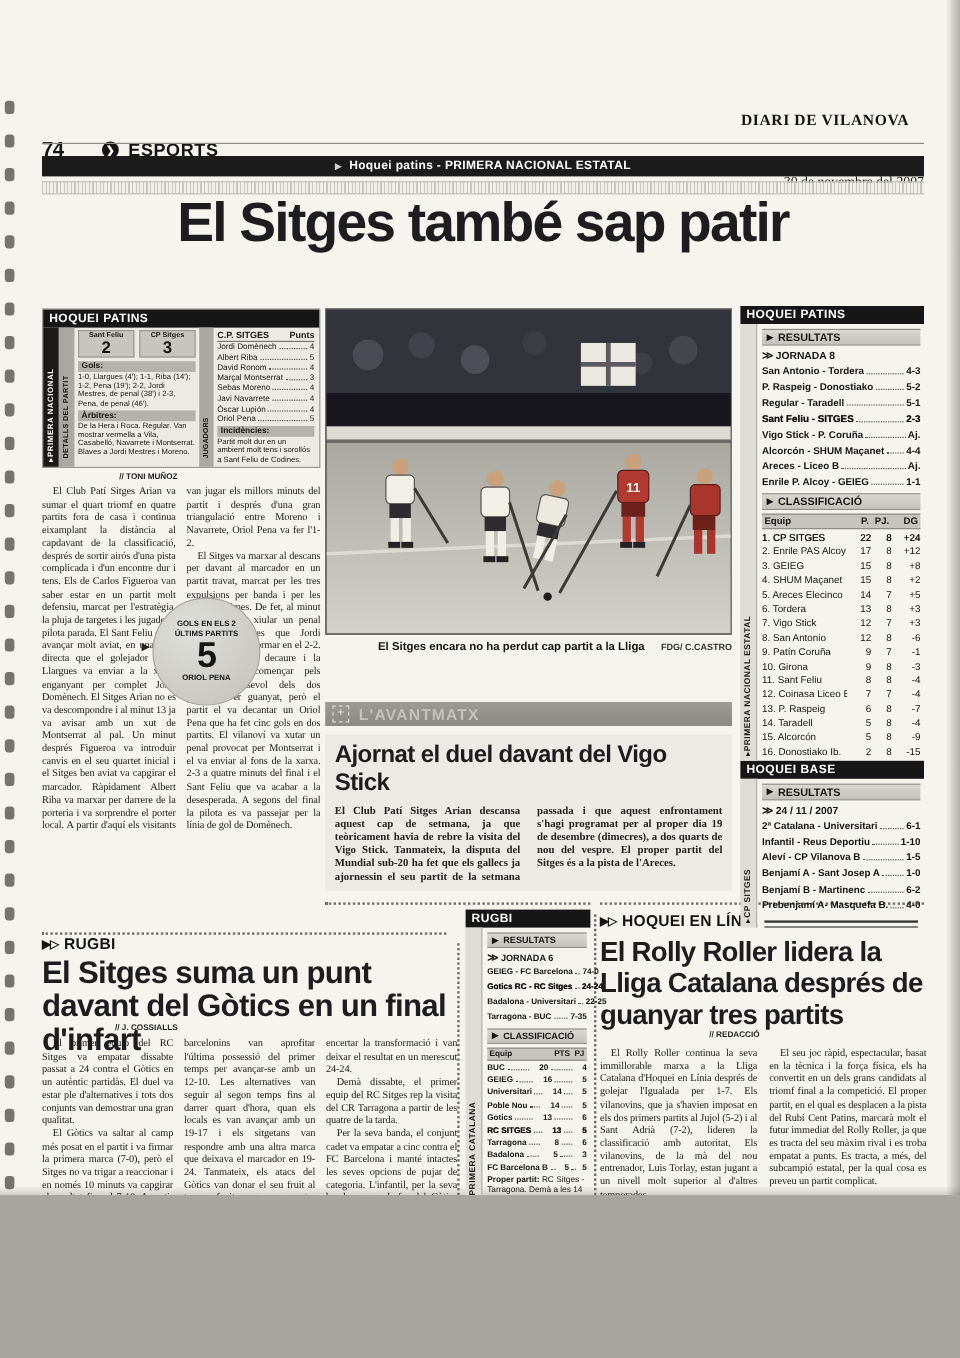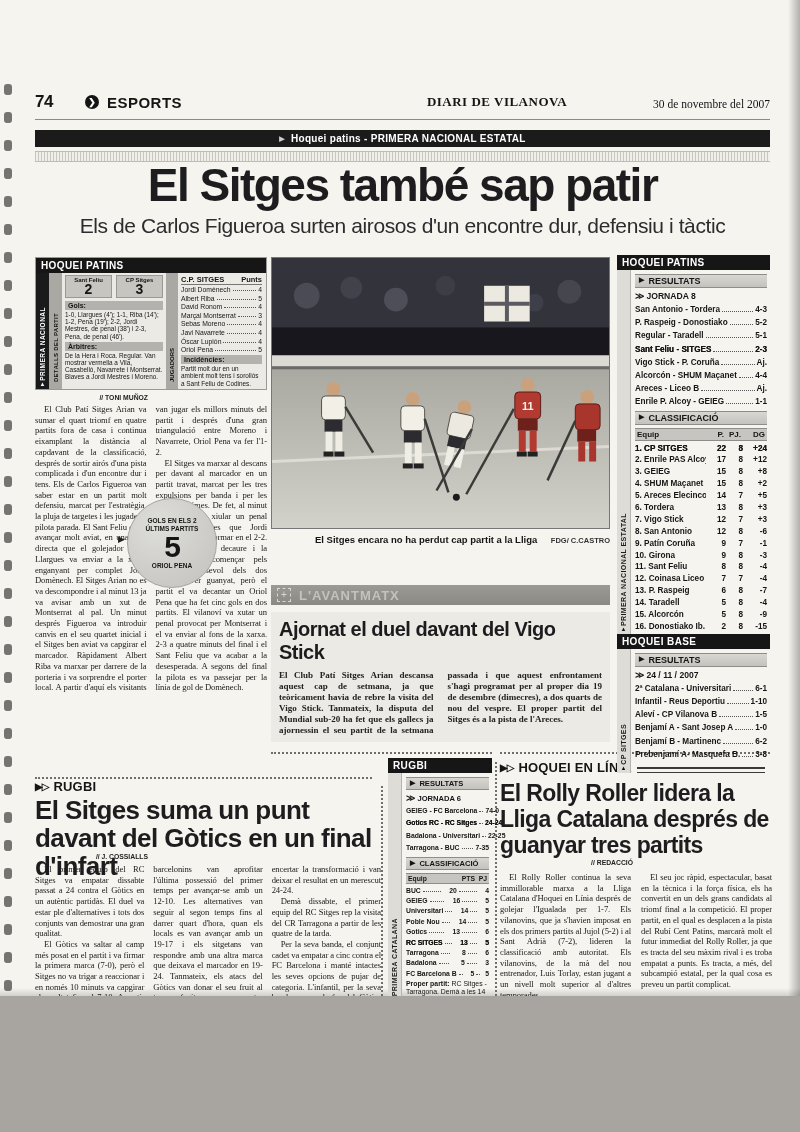--- a/index.html
+++ b/index.html
@@ -12,21 +12,21 @@
   .holes{position:absolute;left:4px;top:84px;width:14px;height:1040px;}
   .hole{width:8px;height:11px;border-radius:3px;background:#4b4a46;opacity:.75;margin:0 0 17px 0;}
 
   
   .hdr{position:absolute;left:35px;top:92px;width:735px;display:flex;align-items:center;justify-content:space-between;}
   .hdr-left{display:flex;align-items:center;gap:8px;}
   .pagenum{font-size:17px;font-weight:bold;letter-spacing:-.5px;}
   .badge{display:inline-flex;width:14px;height:14px;border-radius:50%;background:#141414;color:#fff;
          font-size:9px;font-weight:bold;align-items:center;justify-content:center;margin-left:24px;}
   .section{font-size:15px;font-weight:bold;letter-spacing:.5px;}
-  .hdr-right{display:flex;align-items:flex-end;gap:38px;}
+  .hdr-right{display:flex;align-items:center;gap:38px;flex-direction:column;}
   .masthead{font-family:"Liberation Serif",serif;font-weight:bold;font-size:13px;letter-spacing:.5px;}
   .date{font-family:"Liberation Serif",serif;font-size:11.5px;margin-left:48px;}
   .hairline{position:absolute;left:35px;top:119px;width:735px;border-top:1px solid #8b8a86;}
 
   .strap{position:absolute;left:35px;top:130px;width:735px;height:17px;background:#1b1b1b;color:#fff;
          display:flex;align-items:center;justify-content:center;gap:6px;font-size:10px;font-weight:bold;letter-spacing:.3px;}
   .sarrow{font-size:7px;color:#cfcfcf;}
   .hatch{position:absolute;left:35px;top:151px;width:735px;height:9px;
          background:repeating-linear-gradient(90deg,#c7c6c1 0 1px,#f0efea 1px 3px);
          border-top:1px solid #bdbcb7;border-bottom:1px solid #bdbcb7;}
@@ -118,28 +118,28 @@
                font-size:8.6px;line-height:10.7px;letter-spacing:-.1px;}
 
   
   .statbox{position:absolute;box-sizing:border-box;}
   .sb-body{display:flex;}
   .vs-light{width:14px;background:#dddcd6;color:#1b1b1b;border-right:1px solid #b5b4af;}
   .vs-light .vlabel{font-size:7px;letter-spacing:.4px;}
   .vs-light .tri{font-size:6px;color:#111;}
   .sb-content{flex:1;padding:2px 3px 0 4px;min-width:0;}
   .secbar{background:linear-gradient(#d8d7d2,#c3c2bd);border-top:1px solid #8e8d89;border-bottom:1px solid #8e8d89;
-          font-weight:bold;font-size:9px;padding:1px 4px;margin:2px 0 3px;display:flex;align-items:flex-start;gap:4px;}
+          font-weight:bold;font-size:9px;padding:1px 4px;margin:2px 0 3px;display:flex;align-items:center;gap:4px;}
   .secbar .tri-i{font-size:7px;}
   .jornada{font-weight:bold;font-size:8.6px;margin:1px 0 4px;display:flex;align-items:center;gap:4px;}
   .jarr{font-size:9px;letter-spacing:-2px;}
   .res .lrow{font-size:8.2px;font-weight:bold;margin-bottom:4.2px;}
   .thead{display:flex;background:#c6c5c0;border-top:1px solid #8e8d89;border-bottom:1px solid #8e8d89;
          font-weight:bold;font-size:8px;padding:1px 2px;margin:1px 0 3px;}
-  .srow{display:flex;font-size:8.2px;font-weight:bold;margin-bottom:2.9px;}
+  .srow{display:flex;font-size:8.2px;font-weight:normal;margin-bottom:2.9px;}
   .srow .c0{flex:1;white-space:nowrap;overflow:hidden;}
   .srow .c1{width:20px;text-align:right;}
   .srow .c2{width:17px;text-align:right;}
   .srow .c3{width:24px;text-align:right;}
   .th0{flex:1;} .th1{width:20px;text-align:right;} .th2{width:17px;text-align:right;} .th3{width:24px;text-align:right;}
 
   .sidebar{left:617px;top:255px;width:153px;}
   .rbx{left:388px;top:758px;width:104px;}
   .rbx .res .lrow{font-size:6.8px;margin-bottom:5.4px;}
   .rbx .jornada{font-size:7.6px;}
@@ -211,21 +211,20 @@
     </div>
   </div>
   <div class="hairline"></div>
   <div class="strap">
     <span class="sarrow">▶</span>
     <span>Hoquei patins - PRIMERA NACIONAL ESTATAL</span>
   </div>
   <div class="hatch"></div>
 
   <h1 class="headline">El Sitges també sap patir</h1>
-  <div class="subhead">Els de Carlos Figueroa surten airosos d'un encontre dur, defensiu i tàctic</div>
 
   <div class="matchbox">
     <div class="blackbar">HOQUEI PATINS</div>
     <div class="mb-body">
       <div class="vstrip vs-black">
         <span class="vlabel">PRIMERA NACIONAL</span>
         <span class="tri">▲</span>
       </div>
       <div class="vstrip vs-gray">
         <span class="vlabel">DETALLS DEL PARTIT</span>
@@ -762,20 +761,20 @@
               <span class="rt">1-0</span>
             </div>
             <div class="lrow">
               <span class="lt">Benjamí B - Martinenc</span>
               <span class="fill"></span>
               <span class="rt">6-2</span>
             </div>
             <div class="lrow">
               <span class="lt">Prebenjamí A- Masquefa B.</span>
               <span class="fill"></span>
-              <span class="rt">3-8</span>
+              <span class="rt">4-0</span>
             </div>
           </div>
         <div class="dblrule base-sep"></div>
       </div>
     </div>
   </div>
 </div>
 
 </body></html>

